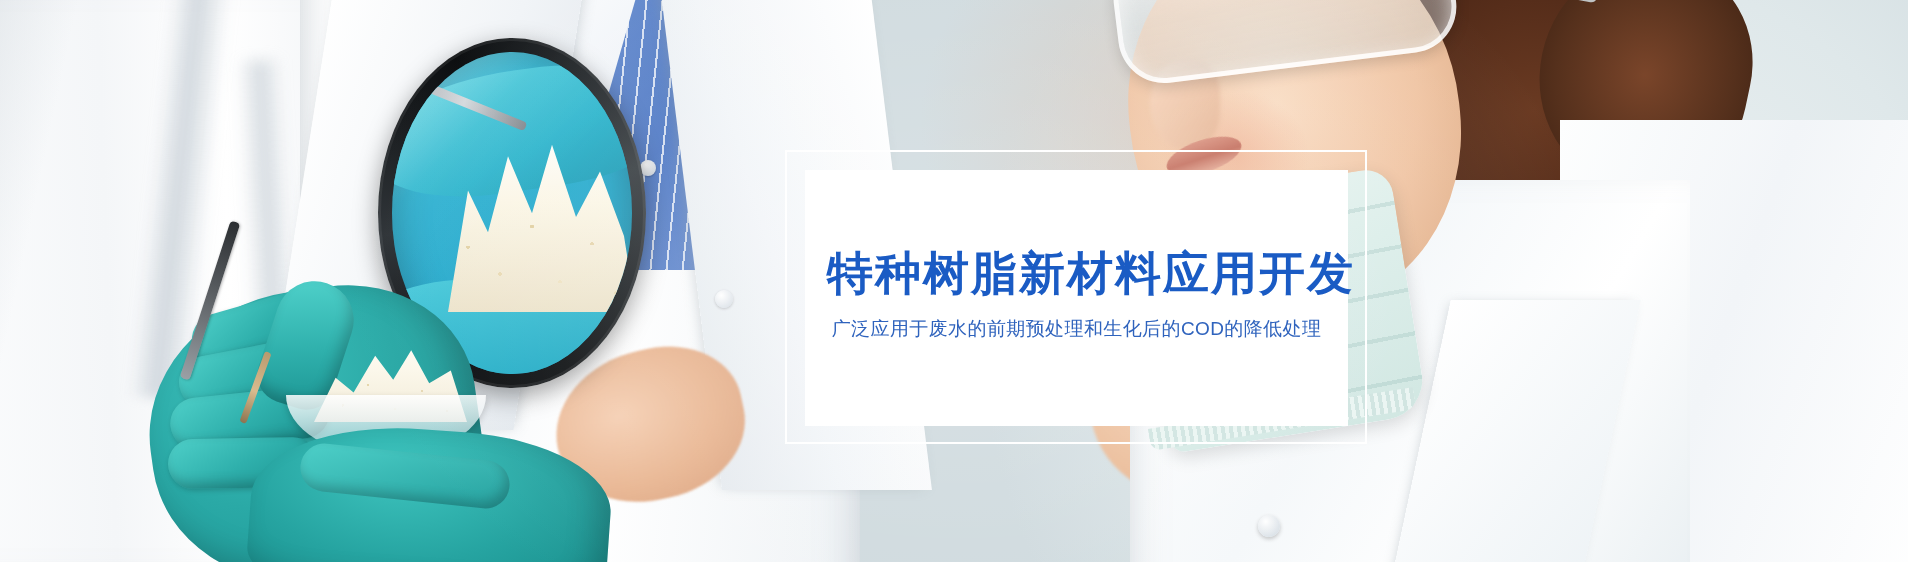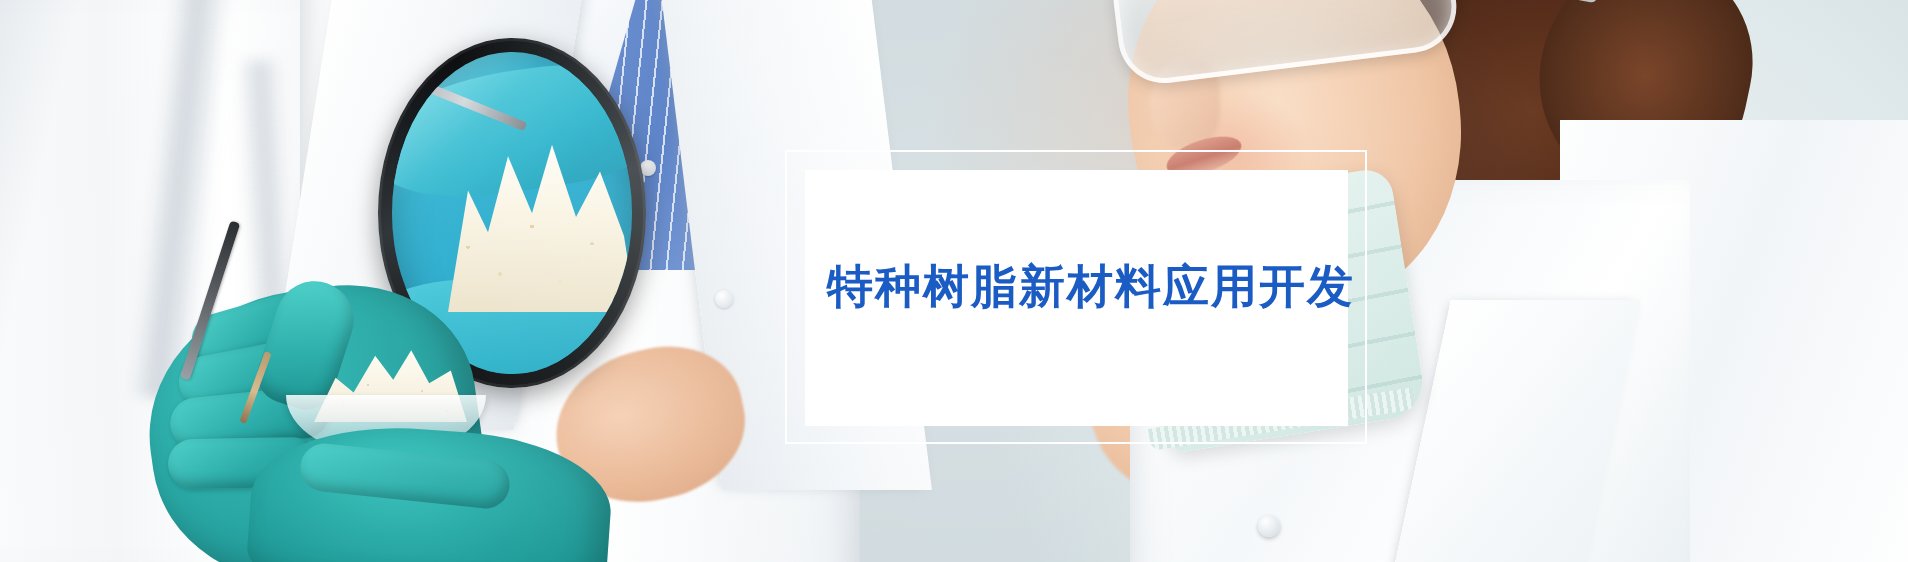--- a/index.html
+++ b/index.html
@@ -449,16 +449,17 @@
     <div class="mask-edge"></div>
     <div class="woman-btn"></div>
 
     <div class="softlight"></div>
   </div>
 
   <div class="frame"></div>
   <div class="panel">
     <div class="panel-inner">
       <h1 class="title">特种树脂新材料应用开发</h1>
+      <p class="subtitle">广泛应用于废水的前期预处理和生化后的COD的降低处理</p>
     </div>
   </div>
 
 </div>
 
 </body></html>

